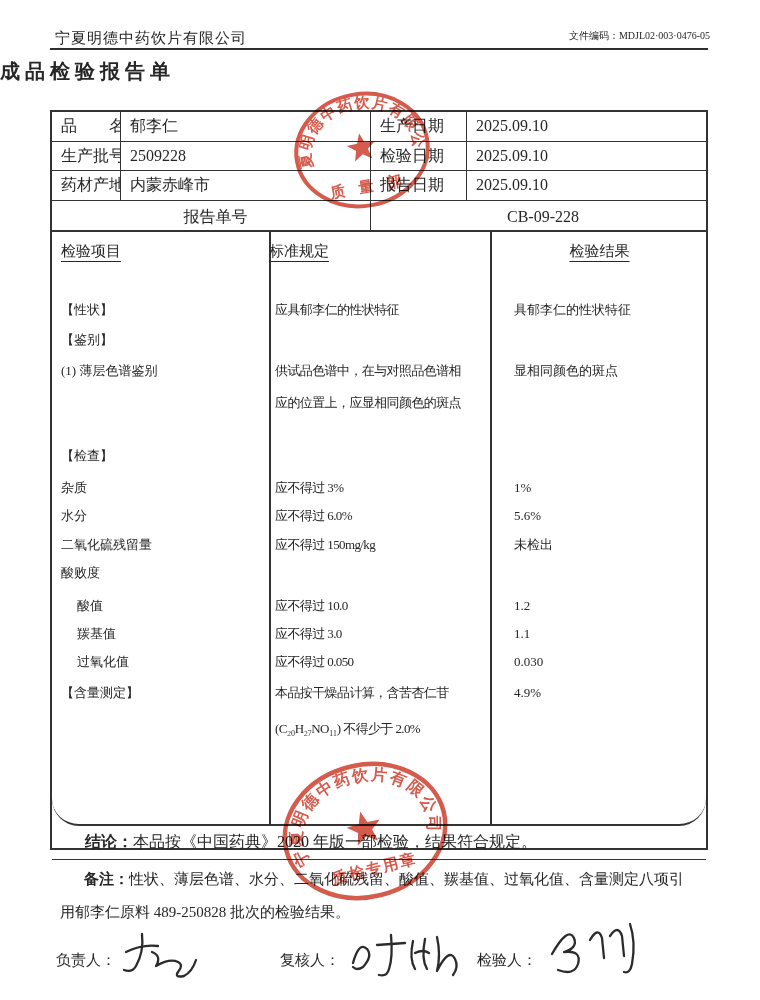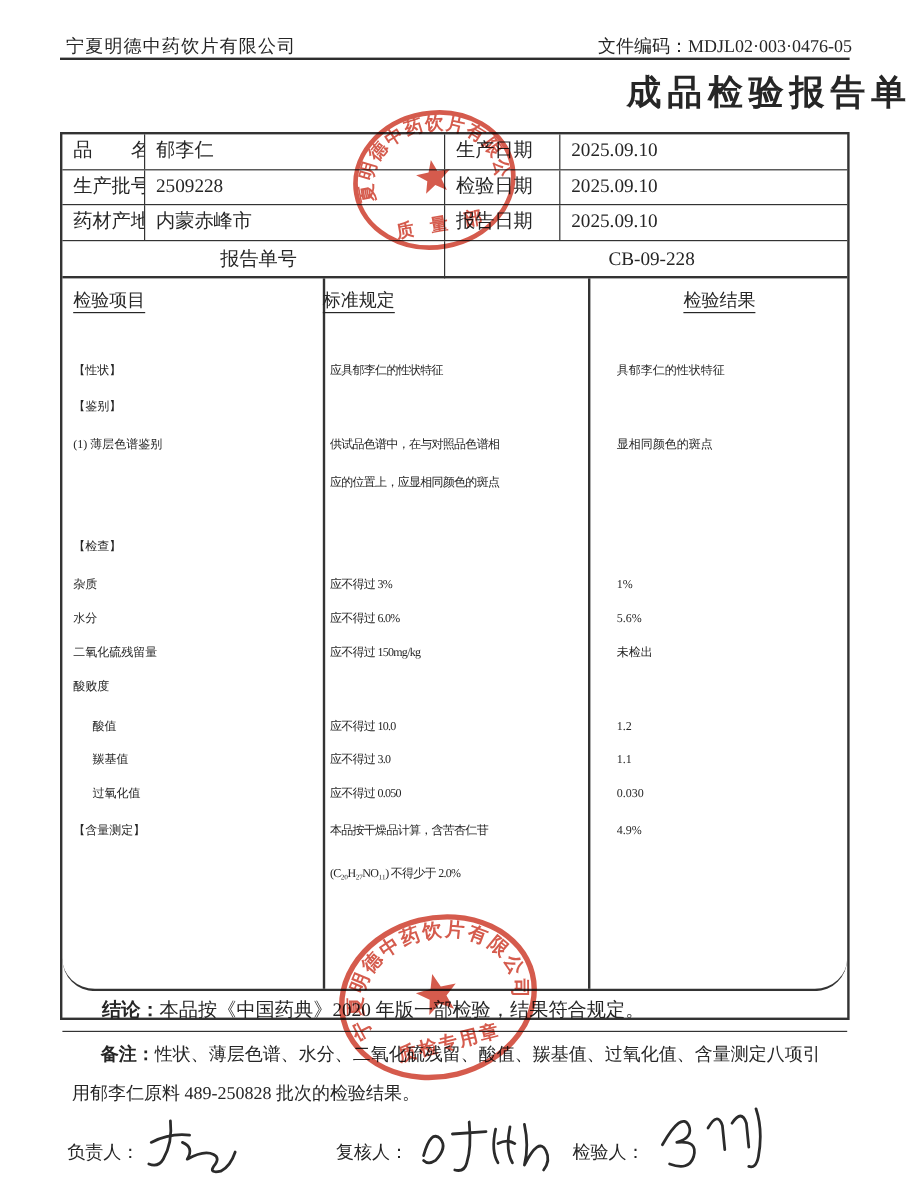--- a/index.html
+++ b/index.html
@@ -4,45 +4,45 @@
 <style>
   * { margin:0; padding:0; box-sizing:border-box; }
   html,body { background:#ffffff; }
   .page {
     position:relative; width:760px; height:1000px; background:#ffffff;
     font-family:"Liberation Serif","DejaVu Serif",serif;
     color:#262626; overflow:hidden;
   }
   
   .company { position:absolute; left:55px; top:29px; font-size:15px; letter-spacing:1px; }
-  .doc-code { position:absolute; right:50px; top:29px; font-size:15px; }
+  .doc-code { position:absolute; right:50px; top:29px; font-size:10px; }
   .header-rule { position:absolute; left:50px; top:48px; width:658px; height:2px; background:#2e2e2e; }
-  .title { position:absolute; left:0; top:58px; width:100%; text-align:right;
-           font-size:29px; font-weight:bold; letter-spacing:5px; }
+  .title { position:absolute; left:0; top:58px; width:100%; text-align:left;
+           font-size:20px; font-weight:bold; letter-spacing:5px; }
   
   .sheet { position:absolute; left:50px; top:110px; width:658px; height:740px; border:2px solid #333; }
   .section { position:relative; width:100%; }
   .info-section { height:120px; border-bottom:2px solid #333; }
   .info-row { position:relative; display:flex; height:29px; }
   .info-row + .info-row { border-top:1.5px solid #333; }
   .info-row.last { height:32px;text-align:center; }
   .ir1 { height:29px; } .ir3 { height:30px; }
   .cell { font-size:16px; line-height:28px; padding-left:9px; white-space:pre; overflow:hidden; }
   .cl { width:68px; }
   .cv { width:250px; border-left:1.5px solid #333; }
   .cdl { width:96px; border-left:1.5px solid #333; }
   .cdv { flex:1; border-left:1.5px solid #333; }
   .crl { width:318px; line-height:32px; }
   .crv { flex:1; border-left:1.5px solid #333; line-height:32px; }
   
   .main-section { height:594px; border-bottom:2px solid #333;border-radius:27px; }
   .vline { position:absolute; top:0; bottom:0; width:1.5px; background:#333; }
   .v1 { left:217px; } .v2 { left:438px; }
   .mrow { position:absolute; left:0; right:0; }
-  .mcell { position:absolute; font-size:10px; line-height:32px; white-space:pre; }
+  .mcell { position:absolute; font-size:13px; line-height:32px; white-space:pre; }
   .c1 { left:9px; }
   .c1.indent { left:25px; }
   .c2 { left:223px; width:216px; letter-spacing:-0.6px; }
   .c3 { left:462px; width:206px; }
   .tall2 .mcell { line-height:36px; }
   .colhead { font-size:15px; text-decoration:underline; text-underline-offset:5px;
              text-decoration-thickness:1px; letter-spacing:0; }
   .h2c { left:217px; width:221px; }
   .h3c { text-align:center; left:438px; width:219px; }
   

